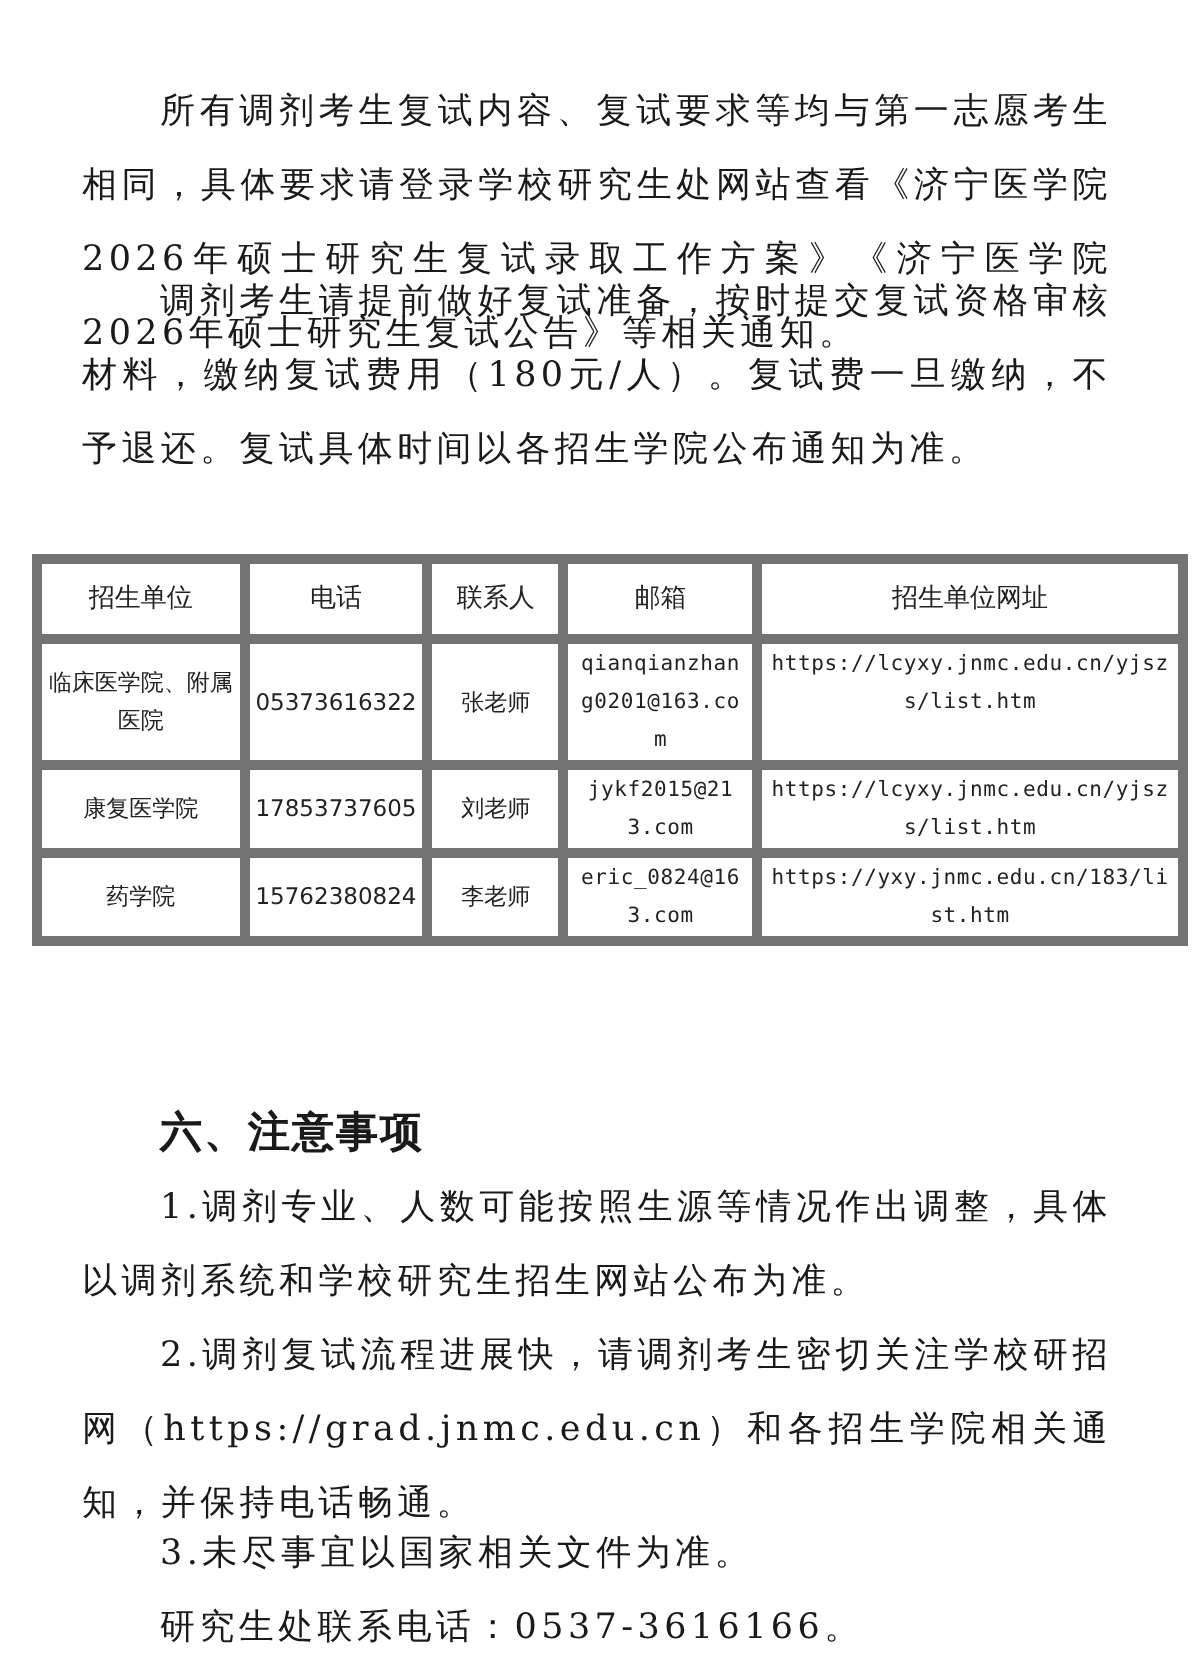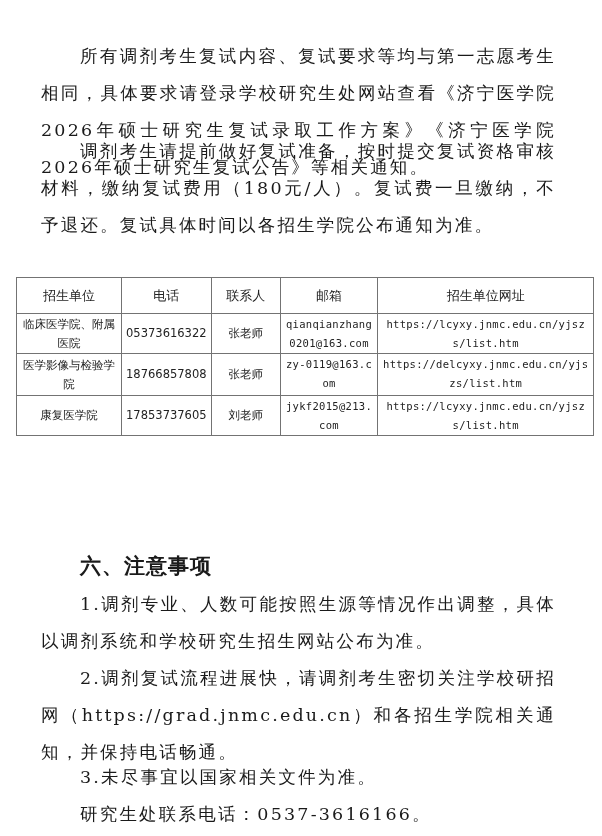--- a/index.html
+++ b/index.html
@@ -18,21 +18,21 @@
   #p1 { top: 2px; margin-top: 36px; }
   #p2 { top: 133px; }
 
   table.contacts {
     position: absolute; left: 16px; top: 277px; width: 578px;
     border-collapse: collapse;
     font-family: "DejaVu Sans", sans-serif;
     font-size: 11.5px; color: #222;
   }
   table.contacts th, table.contacts td {
-    border: 1px solid #737373;
+    border: 5px solid #737373;
     text-align: center; vertical-align: middle;
     padding: 0 3px;
     line-height: 19px;
   }
   table.contacts th { font-size: 13px; font-weight: normal; height: 35px; }
   table.contacts td.mono {
     font-family: "DejaVu Sans Mono", monospace; font-size: 10.5px; letter-spacing: 0.3px;
     word-break: break-all; vertical-align: top; padding-top: 1px;
   }
   table.contacts td.mono.mid { vertical-align: middle; }
@@ -76,33 +76,33 @@
     </tr>
   </thead>
   <tbody>
     <tr class="r1">
       <td>临床医学院、附属医院</td>
       <td>05373616322</td>
       <td>张老师</td>
       <td class="mono">qianqianzhang0201@163.com</td>
       <td class="mono">https://lcyxy.jnmc.edu.cn/yjszs/list.htm</td>
     </tr>
-    <tr class="r2">
-      <td>医学影像与检验学院</td>
-      <td>18766857808</td>
-      <td>张老师</td>
-      <td class="mono">zy-0119@163.com</td>
-      <td class="mono">https://delcyxy.jnmc.edu.cn/yjszs/list.htm</td>
-    </tr>
     <tr class="r3">
       <td>康复医学院</td>
       <td>17853737605</td>
       <td>刘老师</td>
       <td class="mono">jykf2015@213.com</td>
       <td class="mono">https://lcyxy.jnmc.edu.cn/yjszs/list.htm</td>
+    </tr>
+    <tr class="r5">
+      <td>药学院</td>
+      <td>15762380824</td>
+      <td>李老师</td>
+      <td class="mono">eric_0824@163.com</td>
+      <td class="mono">https://yxy.jnmc.edu.cn/183/list.htm</td>
     </tr>
   </tbody>
 </table>
 
 <h3 id="heading6">六、注意事项</h3>
 <p id="n1" class="para indent">1.调剂专业、人数可能按照生源等情况作出调整，具体以调剂系统和学校研究生招生网站公布为准。</p>
 <p id="n2" class="para indent">2.调剂复试流程进展快，请调剂考生密切关注学校研招网（https://grad.jnmc.edu.cn）和各招生学院相关通知，并保持电话畅通。</p>
 <p id="n3" class="para indent">3.未尽事宜以国家相关文件为准。</p>
 <p id="contact" class="para indent">研究生处联系电话：0537-3616166。</p>
 

